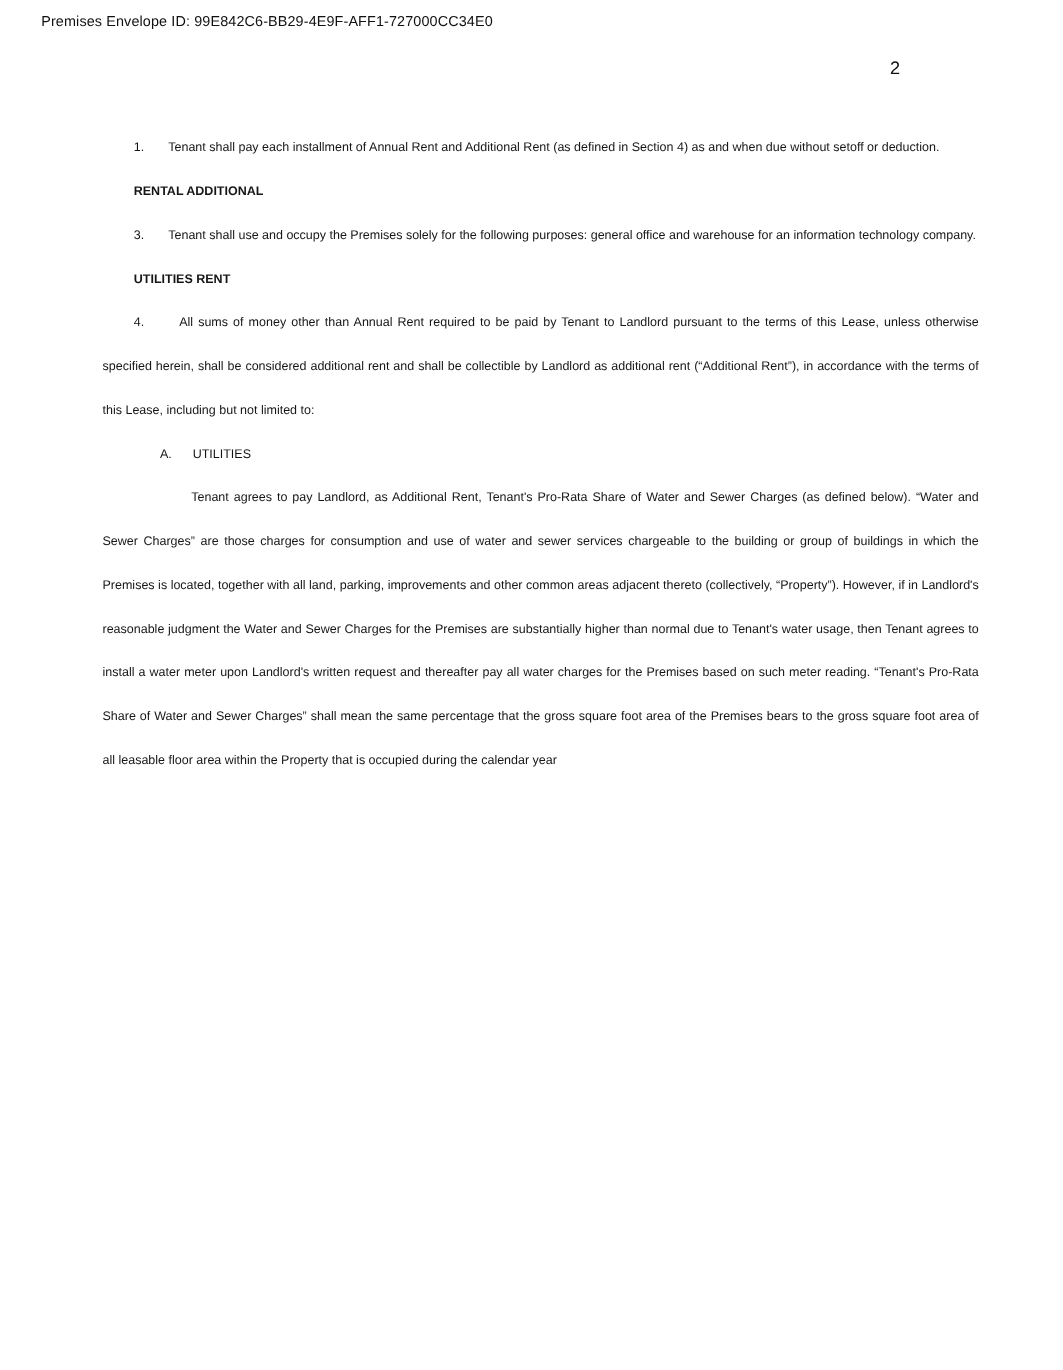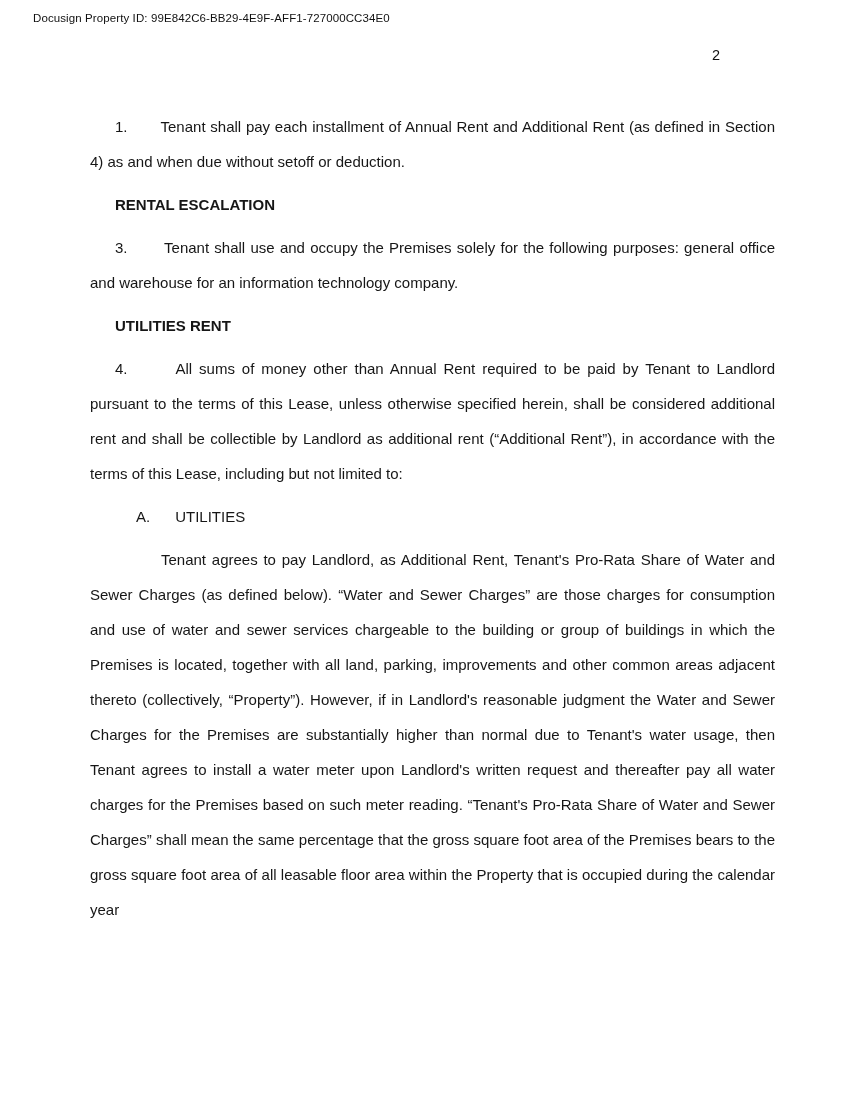--- a/index.html
+++ b/index.html
@@ -32,52 +32,52 @@
     font-size: 14.5px;
     color: #111;
   }
   .doc-body {
     position: absolute;
     left: 82px;
     right: 67px;
     top: 101px;
   }
   .para, .heading, .subheading {
-    margin: 8px;
+    margin: 0;
     padding: 0;
-    font-size: 15px;
+    font-size: 10px;
     line-height: 35px;
     text-align: justify;
     color: #161616;
   }
   .heading {
     font-weight: bold;
     text-align: left;
   }
   .indent-num  { text-indent: 25px; }
   .indent-head { text-indent: 25px; }
   .indent-sub  { text-indent: 46px; }
   .indent-p1   { text-indent: 68px; }
   .indent-p2   { text-indent: 71px; }
   .bold { font-weight: normal; }
 </style>
 </head>
 <body>
 
 <div class="page">
 
-  <div class="docusign-header">Docusign Property ID: 99E842C6-BB29-4E9F-AFF1-727000CC34E0</div>
+  <div class="docusign-header">Premises Envelope ID: 99E842C6-BB29-4E9F-AFF1-727000CC34E0</div>
 
   <div class="page-number">2</div>
 
   <div class="doc-body">
 
     <p class="para indent-num"><span>1.&nbsp;&nbsp;&nbsp;&nbsp;&nbsp;&nbsp; Tenant shall pay each installment of Annual Rent and Additional Rent (as defined in Section 4) as and when due without setoff or deduction.</span></p>
 
-    <p class="heading indent-head">RENTAL ESCALATION</p>
+    <p class="heading indent-head">RENTAL ADDITIONAL</p>
 
 
 
     <p class="para indent-num"><span>3.&nbsp;&nbsp;&nbsp;&nbsp;&nbsp;&nbsp; Tenant shall use and occupy the Premises solely for the following purposes: general office and warehouse for an information technology company.</span></p>
 
     <p class="heading indent-head">UTILITIES RENT</p>
 
     <p class="para indent-num"><span>4.&nbsp;&nbsp;&nbsp;&nbsp;&nbsp;&nbsp; All sums of money other than Annual Rent required to be paid by Tenant to Landlord pursuant to the terms of this Lease, unless otherwise specified herein, shall be considered additional rent and shall be collectible by Landlord as additional rent (</span><span class="bold">“Additional Rent”</span><span>), in accordance with the terms of this Lease, including but not limited to:</span></p>
 
     <p class="subheading indent-sub">A.&nbsp;&nbsp;&nbsp;&nbsp;&nbsp;&nbsp;UTILITIES</p>

